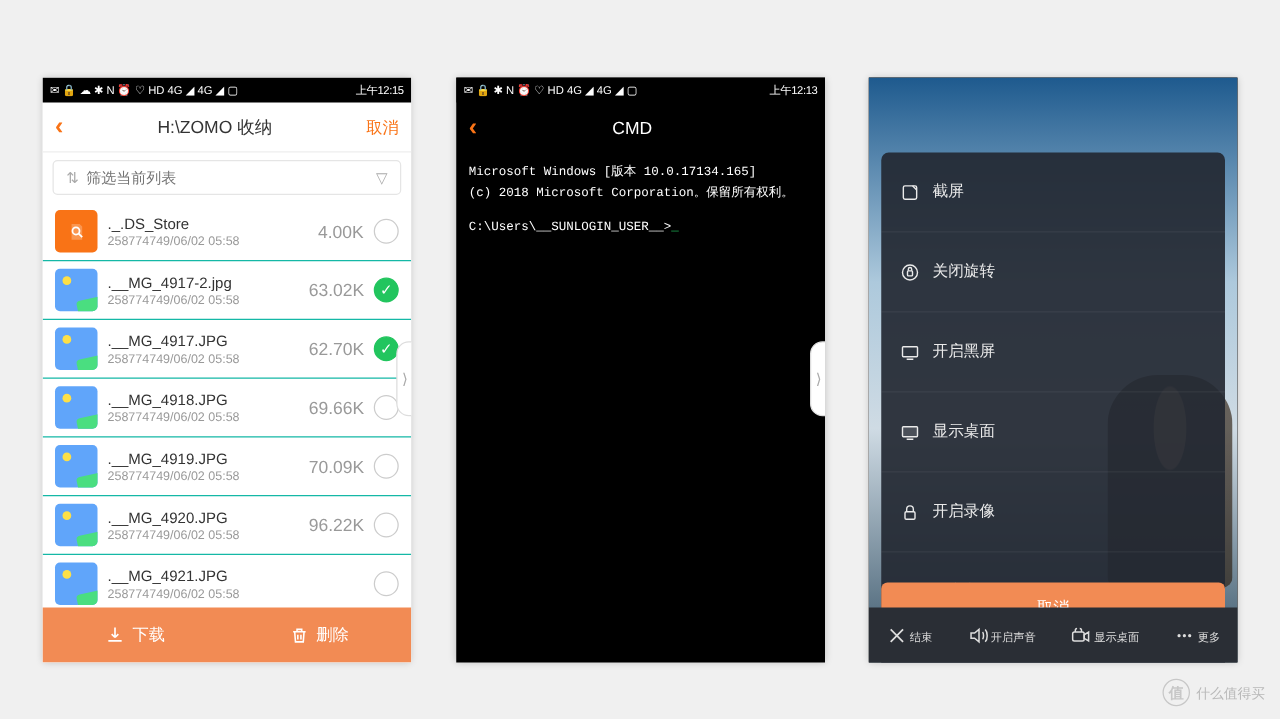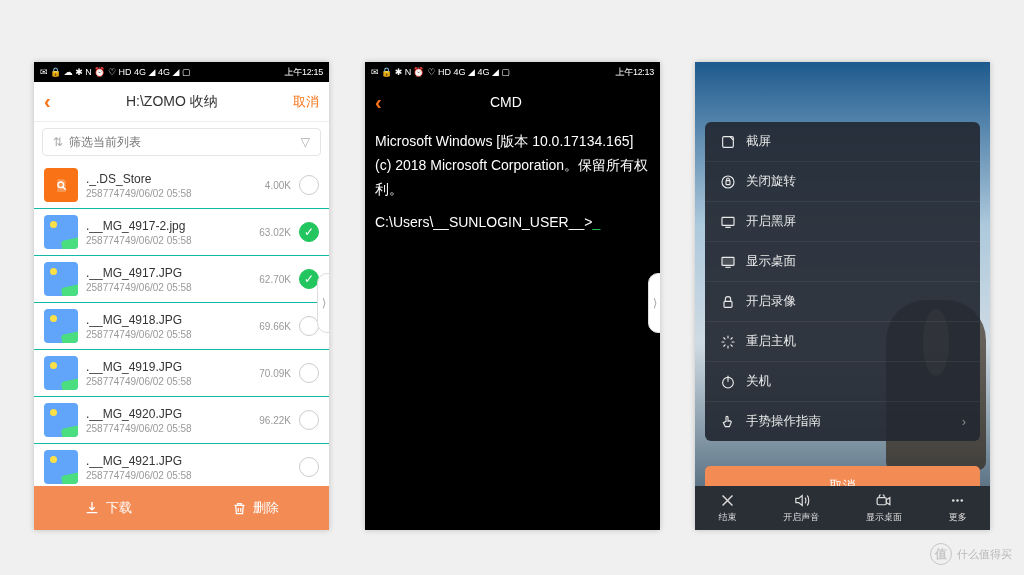--- a/index.html
+++ b/index.html
@@ -69,72 +69,72 @@
     transform: rotate(-12deg);
   }
   .fileicon.img::before {
     content: ""; position: absolute; top: 6px; left: 6px;
     width: 7px; height: 7px; background: #fde047; border-radius: 50%;
   }
   .fileicon.doc svg { width: 17px; height: 17px; fill: #fff; }
   .fileinfo { flex: 1; min-width: 0; }
   .filename { font-size: 12px; color: #333; white-space: nowrap; overflow: hidden; text-overflow: ellipsis; }
   .filemeta { font-size: 10px; color: #999; margin-top: 2px; }
-  .filesize { font-size: 10px; color: #999; width: 44px; text-align: right; }
+  .filesize { font-size: 14px; color: #999; width: 44px; text-align: right; }
   .check {
     width: 20px; height: 20px; border: 1.5px solid #ccc; border-radius: 50%;
     flex-shrink: 0; position: relative;
   }
   .check.on { background: #22c55e; border-color: #22c55e; }
   .check.on::after {
     content: "✓"; color: #fff; position: absolute; inset: 0;
     display: flex; align-items: center; justify-content: center; font-size: 12px;
   }
 
   
   .bottombar {
     height: 44px; background: #f28b54; color: #fff;
     display: flex; align-items: center; justify-content: space-around; font-size: 13px;
   }
   .bottombar .btn { display: flex; align-items: center; gap: 6px; }
 
   
   .terminal {
-    flex: 1; padding: 8px 10px; font-family: Liberation Sans, sans-serif;
-    font-size: 14px; color: #fff; line-height: 1.7;
+    flex: 1; padding: 8px 10px; font-family: Liberation Mono, monospace;
+    font-size: 10px; color: #fff; line-height: 1.7;
   }
   .cursor { color: #22c55e; }
 
   
   .p3-bg {
     position: absolute; inset: 0;
     background: linear-gradient(180deg, #1e5a8e 0%, #adc9dc 35%, #cfdbe4 60%, #395569 100%);
   }
   .p3-menu {
     position: absolute; left: 10px; right: 10px; top: 60px;
     background: rgba(35,40,50,0.92); border-radius: 6px; overflow: hidden;
   }
   .p3-row {
-    display: flex; align-items: center; gap: 10px; padding: 11px 14px;
+    display: flex; align-items: center; gap: 10px; padding: 23px 14px;
     color: #eaeaea; font-size: 12.5px; border-bottom: 1px solid rgba(255,255,255,0.06);
   }
   .p3-row:last-child { border-bottom: none; }
   .p3-row .mi { width: 17px; height: 17px; display: flex; align-items: center; justify-content: center; flex-shrink: 0; }
   .p3-row .chev { margin-left: auto; color: #888; font-size: 13px; }
   .p3-cancel {
     position: absolute; left: 10px; right: 10px; top: 404px;
     background: #f28b54; color: #fff; text-align: center; padding: 11px 0;
     border-radius: 5px; font-size: 13px;
   }
   .p3-bottom {
     position: absolute; left: 0; right: 0; bottom: 0; height: 44px;
     background: #2a2e35; display: flex; justify-content: space-around; align-items: center;
     color: #ddd; font-size: 9px;
   }
-  .p3-bottom .bi { display: flex; flex-direction: column; align-items: center; gap: 2px; }
+  .p3-bottom .bi { display: flex; align-items: flex-end; gap: 2px; }
   .p3-person {
     position: absolute; right: 4px; bottom: 60px; width: 100px; height: 170px;
     background: radial-gradient(ellipse at 50% 25%, #c9a481 0 18%, transparent 19%),
                 linear-gradient(#5a5148, #3b352e);
     border-radius: 40px 40px 8px 8px; opacity: 0.85;
   }
 
   .side-handle {
     position: absolute; right: -2px; top: 45%; width: 14px; height: 60px;
     background: #fff; border-radius: 10px 0 0 10px; border: 1px solid #ddd;

